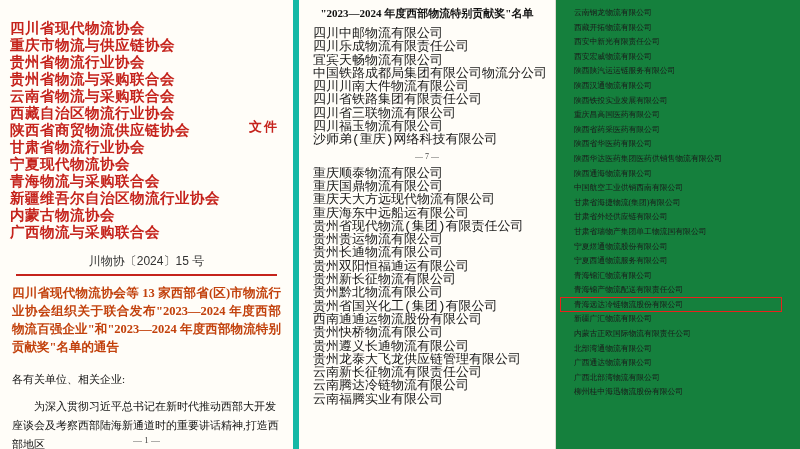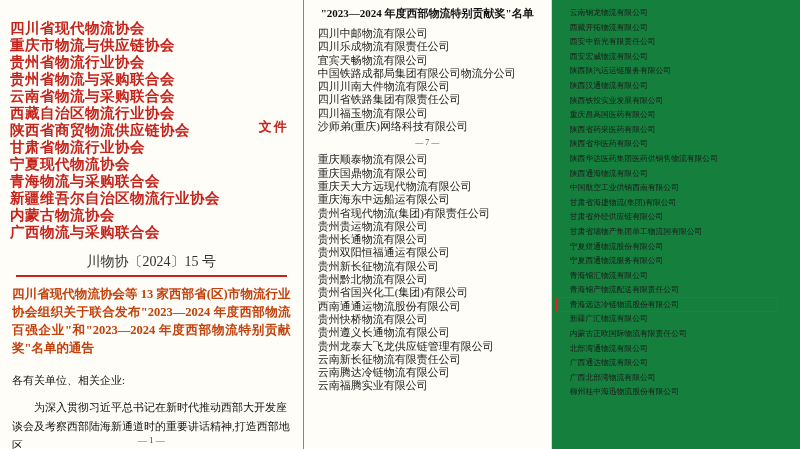--- a/index.html
+++ b/index.html
@@ -20,21 +20,21 @@
     background: #fdfdfb;
     display: flex;
   }
 
   
   .doc-left {
     position: relative;
     width: 323px;
     height: 449px;
     background: #fffdf8;
-    border-right: 1px solid #14b8a6;
+    border-right: 6px solid #14b8a6;
     box-sizing: border-box;
     padding: 6px 10px 0 10px;
   }
   .org-list {
     margin-top: 14px;
   }
   .org-line {
     color: #c5231c;
     font-family: "Liberation Serif", serif;
     font-weight: bold;
@@ -49,22 +49,22 @@
     top: 118px;
     color: #c5231c;
     font-family: "Liberation Serif", serif;
     font-weight: bold;
     font-size: 13px;
     letter-spacing: 2px;
   }
   .doc-number {
     margin-top: 12px;
     text-align: center;
-    font-family: Liberation Serif, serif;
-    font-size: 14px;
+    font-family: Liberation Sans, sans-serif;
+    font-size: 12px;
     color: #333;
   }
   .red-rule {
     margin: 4px 6px 8px 6px;
     height: 2px;
     background: #c5231c;
   }
   .doc-title {
     font-family: "Liberation Serif", serif;
     font-weight: bold;
@@ -111,22 +111,22 @@
   }
   .mid-title {
     text-align: center;
     font-family: "Liberation Serif", serif;
     font-weight: bold;
     font-size: 11px;
     color: #111;
     margin: 2px 0 6px 0;
   }
   .col-list {
-    font-family: Liberation Serif, serif;
-    font-size: 11px;
+    font-family: Liberation Mono, monospace;
+    font-size: 13px;
     line-height: 13.3px;
     color: #1a1a1a;
     padding-left: 6px;
   }
   .col-list div {
     white-space: nowrap;
     overflow: hidden;
   }
   .mid-pagenum {
     text-align: center;
@@ -207,20 +207,21 @@
   <div class="doc-mid">
     <div class="mid-title">"2023—2024 年度西部物流特别贡献奖"名单</div>
 
     <div class="col-list">
       <div>四川中邮物流有限公司</div>
       <div>四川乐成物流有限责任公司</div>
       <div>宜宾天畅物流有限公司</div>
       <div>中国铁路成都局集团有限公司物流分公司</div>
       <div>四川川南大件物流有限公司</div>
       <div>四川省铁路集团有限责任公司</div>
+      <div>四川省三联物流有限公司</div>
       <div>四川福玉物流有限公司</div>
       <div>沙师弟(重庆)网络科技有限公司</div>
     </div>
 
     <div class="mid-pagenum">— 7 —</div>
 
     <div class="col-list">
       <div>重庆顺泰物流有限公司</div>
       <div>重庆国鼎物流有限公司</div>
       <div>重庆天大方远现代物流有限公司</div>

